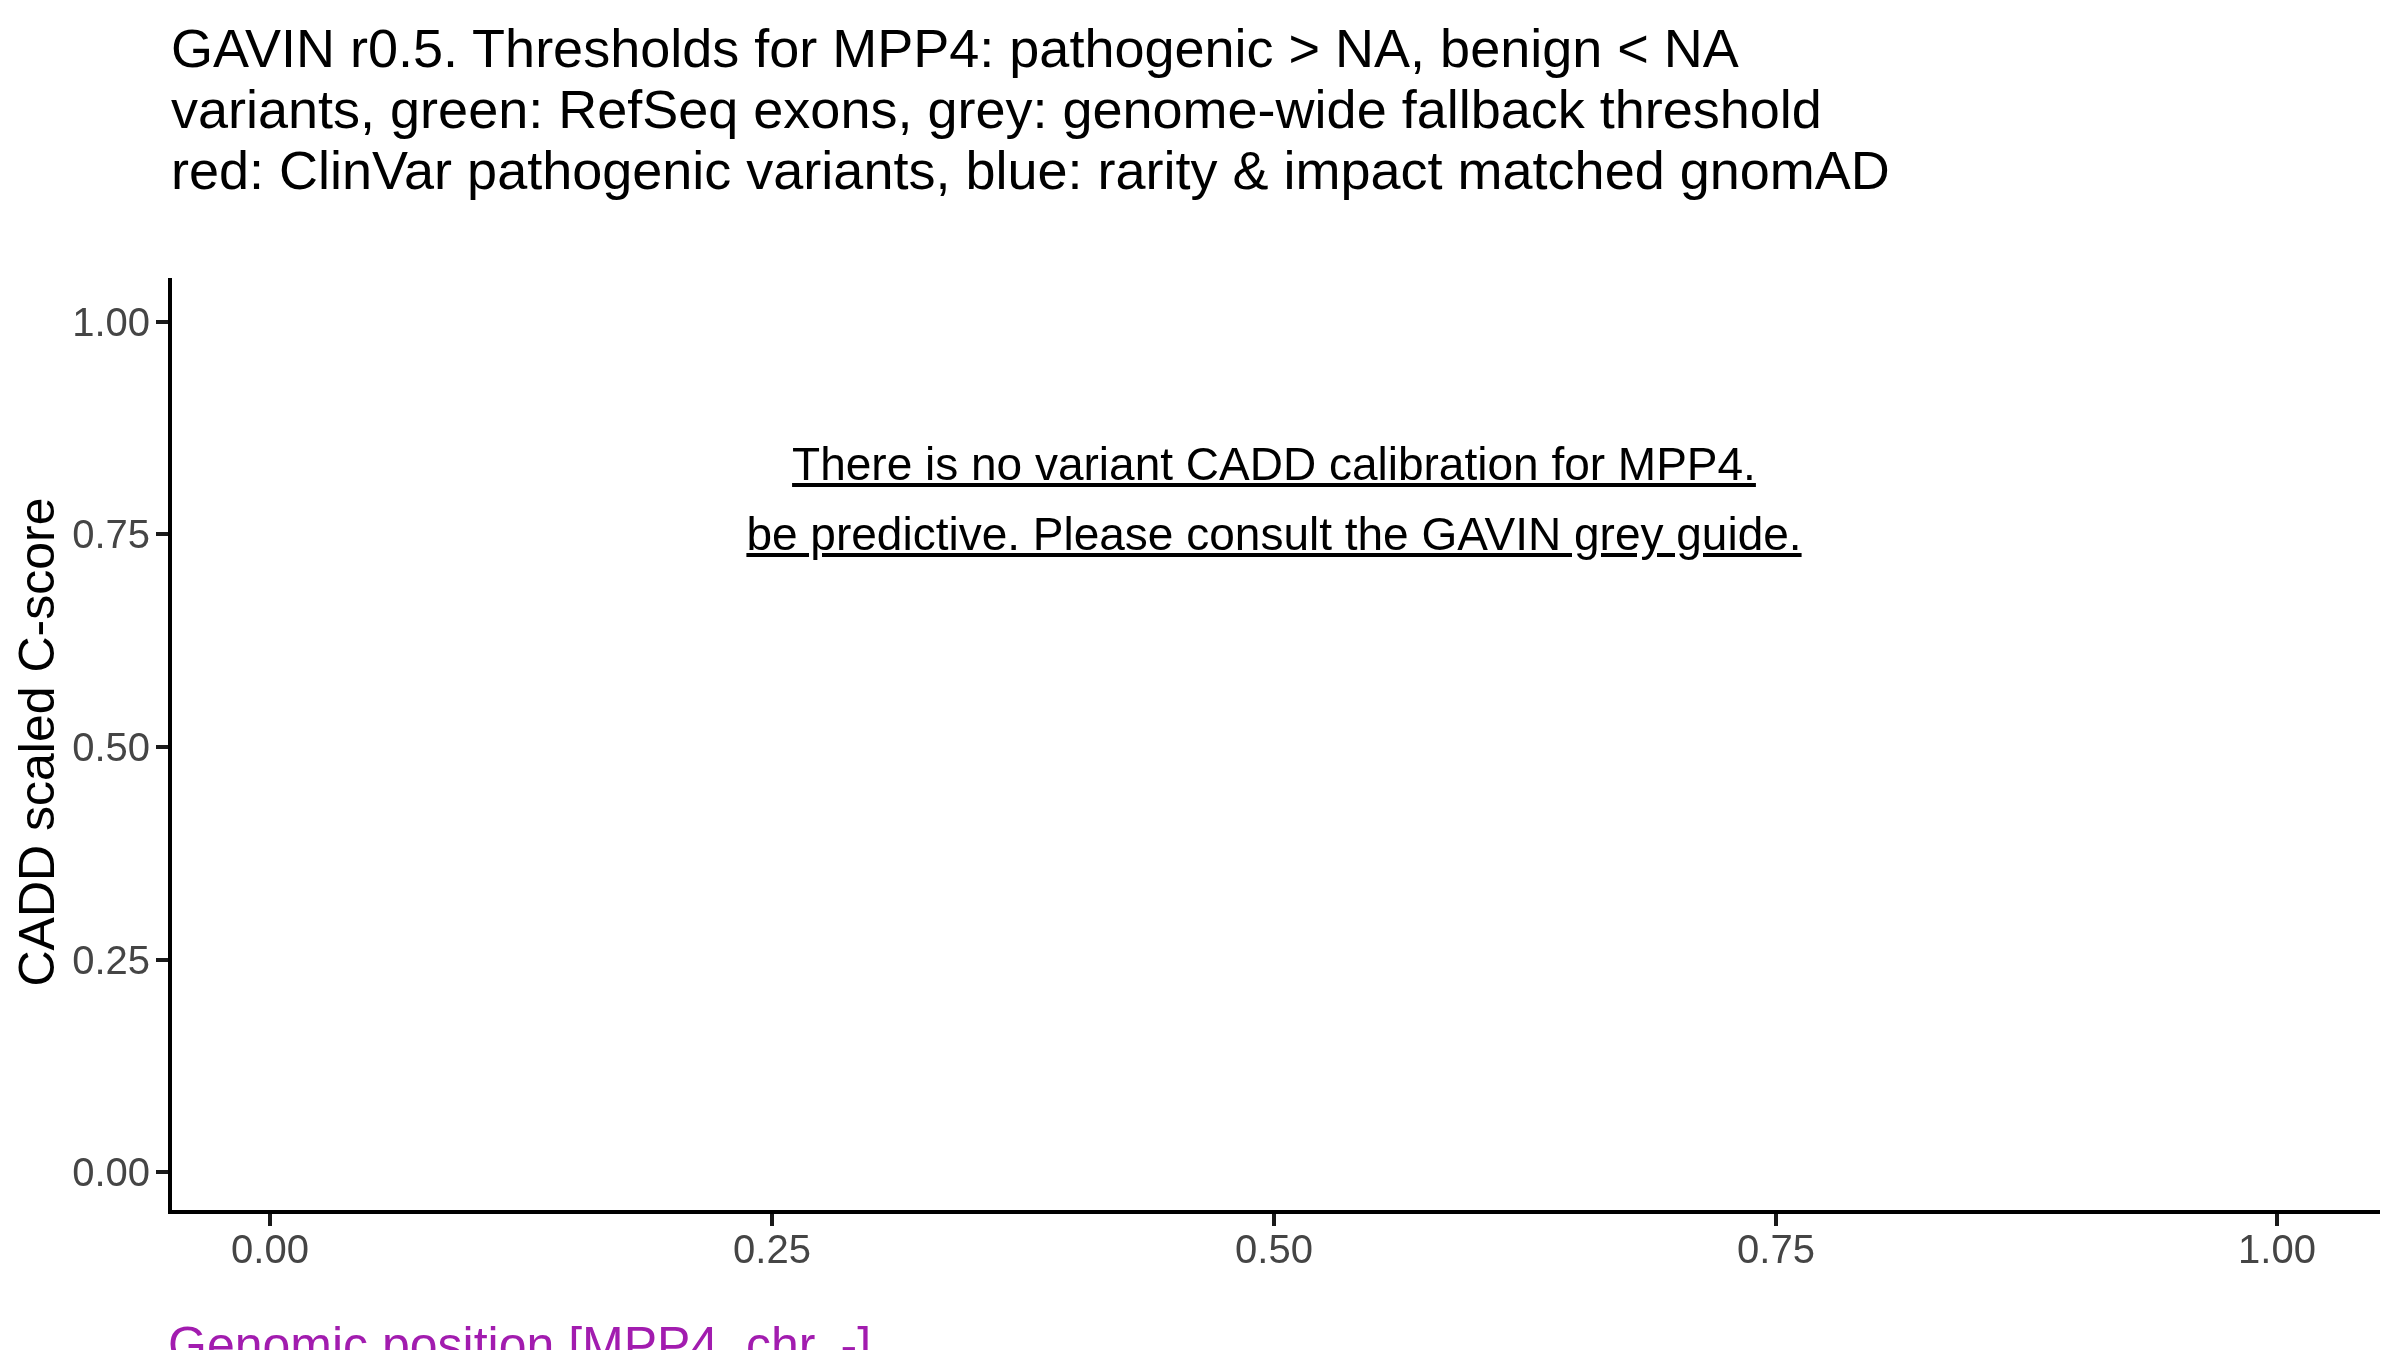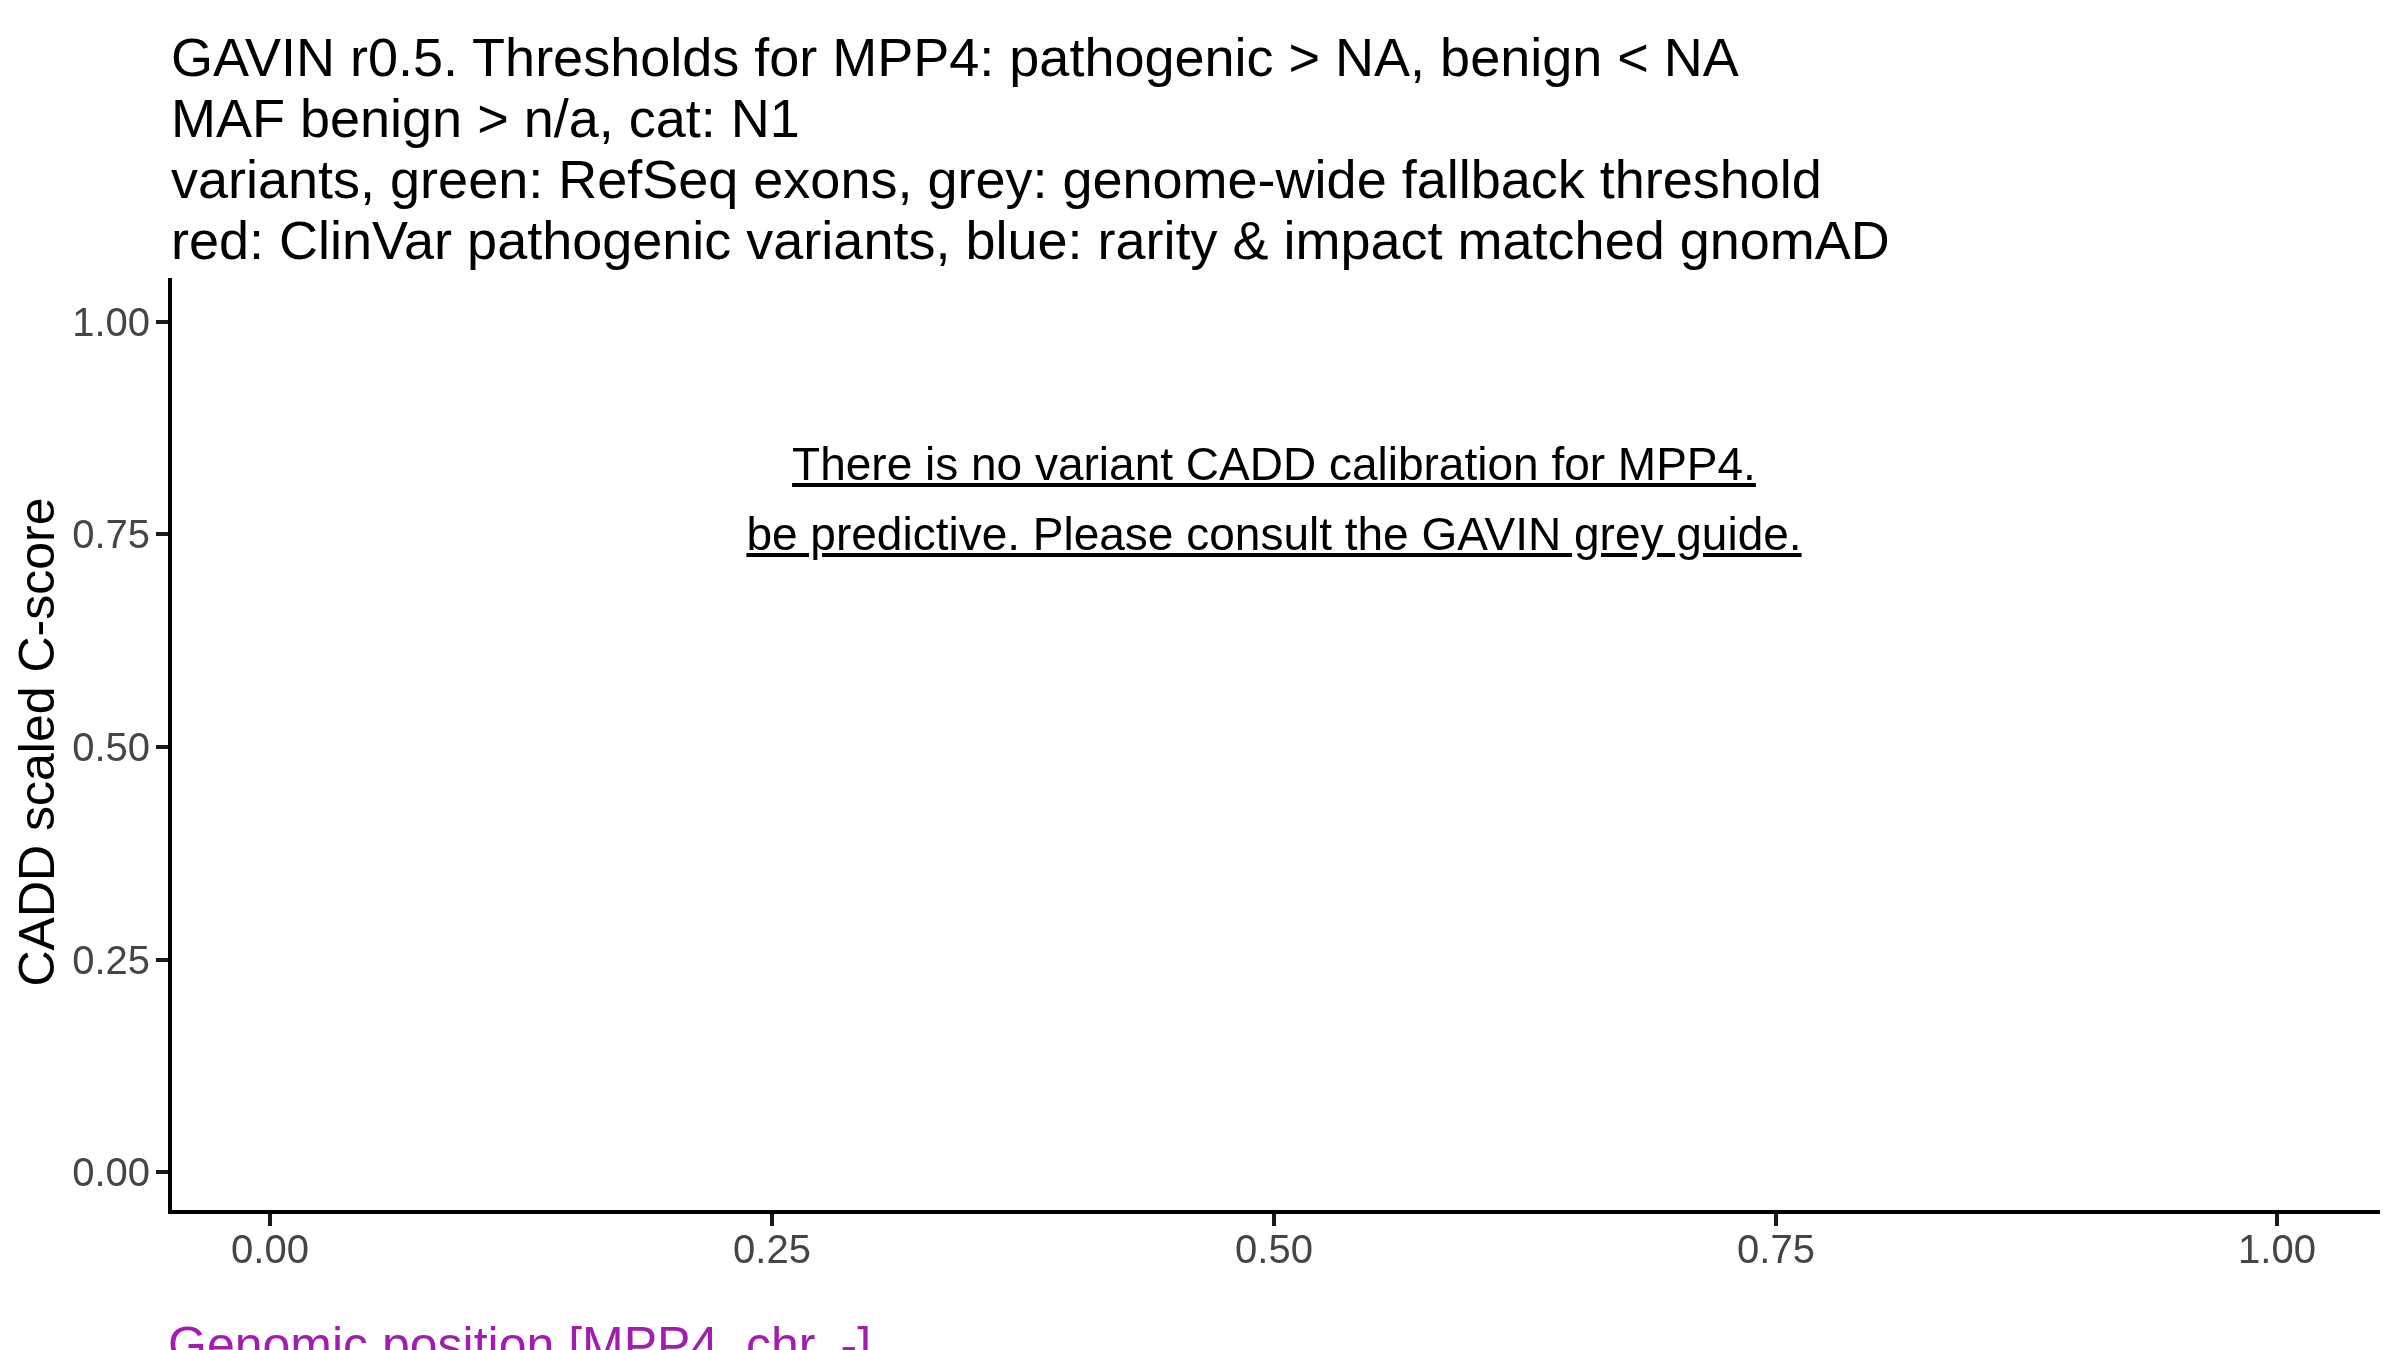--- a/index.html
+++ b/index.html
@@ -12,21 +12,21 @@
     width: 2400px;
     height: 1350px;
     background: #ffffff;
     font-family: "Liberation Sans", sans-serif;
     color: #000000;
     overflow: hidden;
   }
   .plot-title {
     position: absolute;
     left: 171px;
-    top: 27px;
+    top: 18px;
     font-size: 54px;
     line-height: 61px;
     color: #000000;
     white-space: nowrap;
   }
   .panel-annotation {
     position: absolute;
     left: 168px;
     top: 429px;
     width: 2212px;
@@ -105,21 +105,20 @@
     white-space: nowrap;
   }
 </style>
 </head>
 <body>
 
 <div id="page">
 
   <div class="plot-title">
     <div>GAVIN r0.5. Thresholds for MPP4: pathogenic &gt; NA, benign &lt; NA</div>
-    <div>MAF benign &gt; n/a, cat: N1</div>
     <div>variants, green: RefSeq exons, grey: genome-wide fallback threshold</div>
     <div>red: ClinVar pathogenic variants, blue: rarity &amp; impact matched gnomAD</div>
   </div>
 
   <div class="panel-annotation">
     <div>There is no variant CADD calibration for MPP4.</div>
     <div>be predictive. Please consult the GAVIN grey guide.</div>
   </div>
 
   <div class="axis-line-y"></div>

